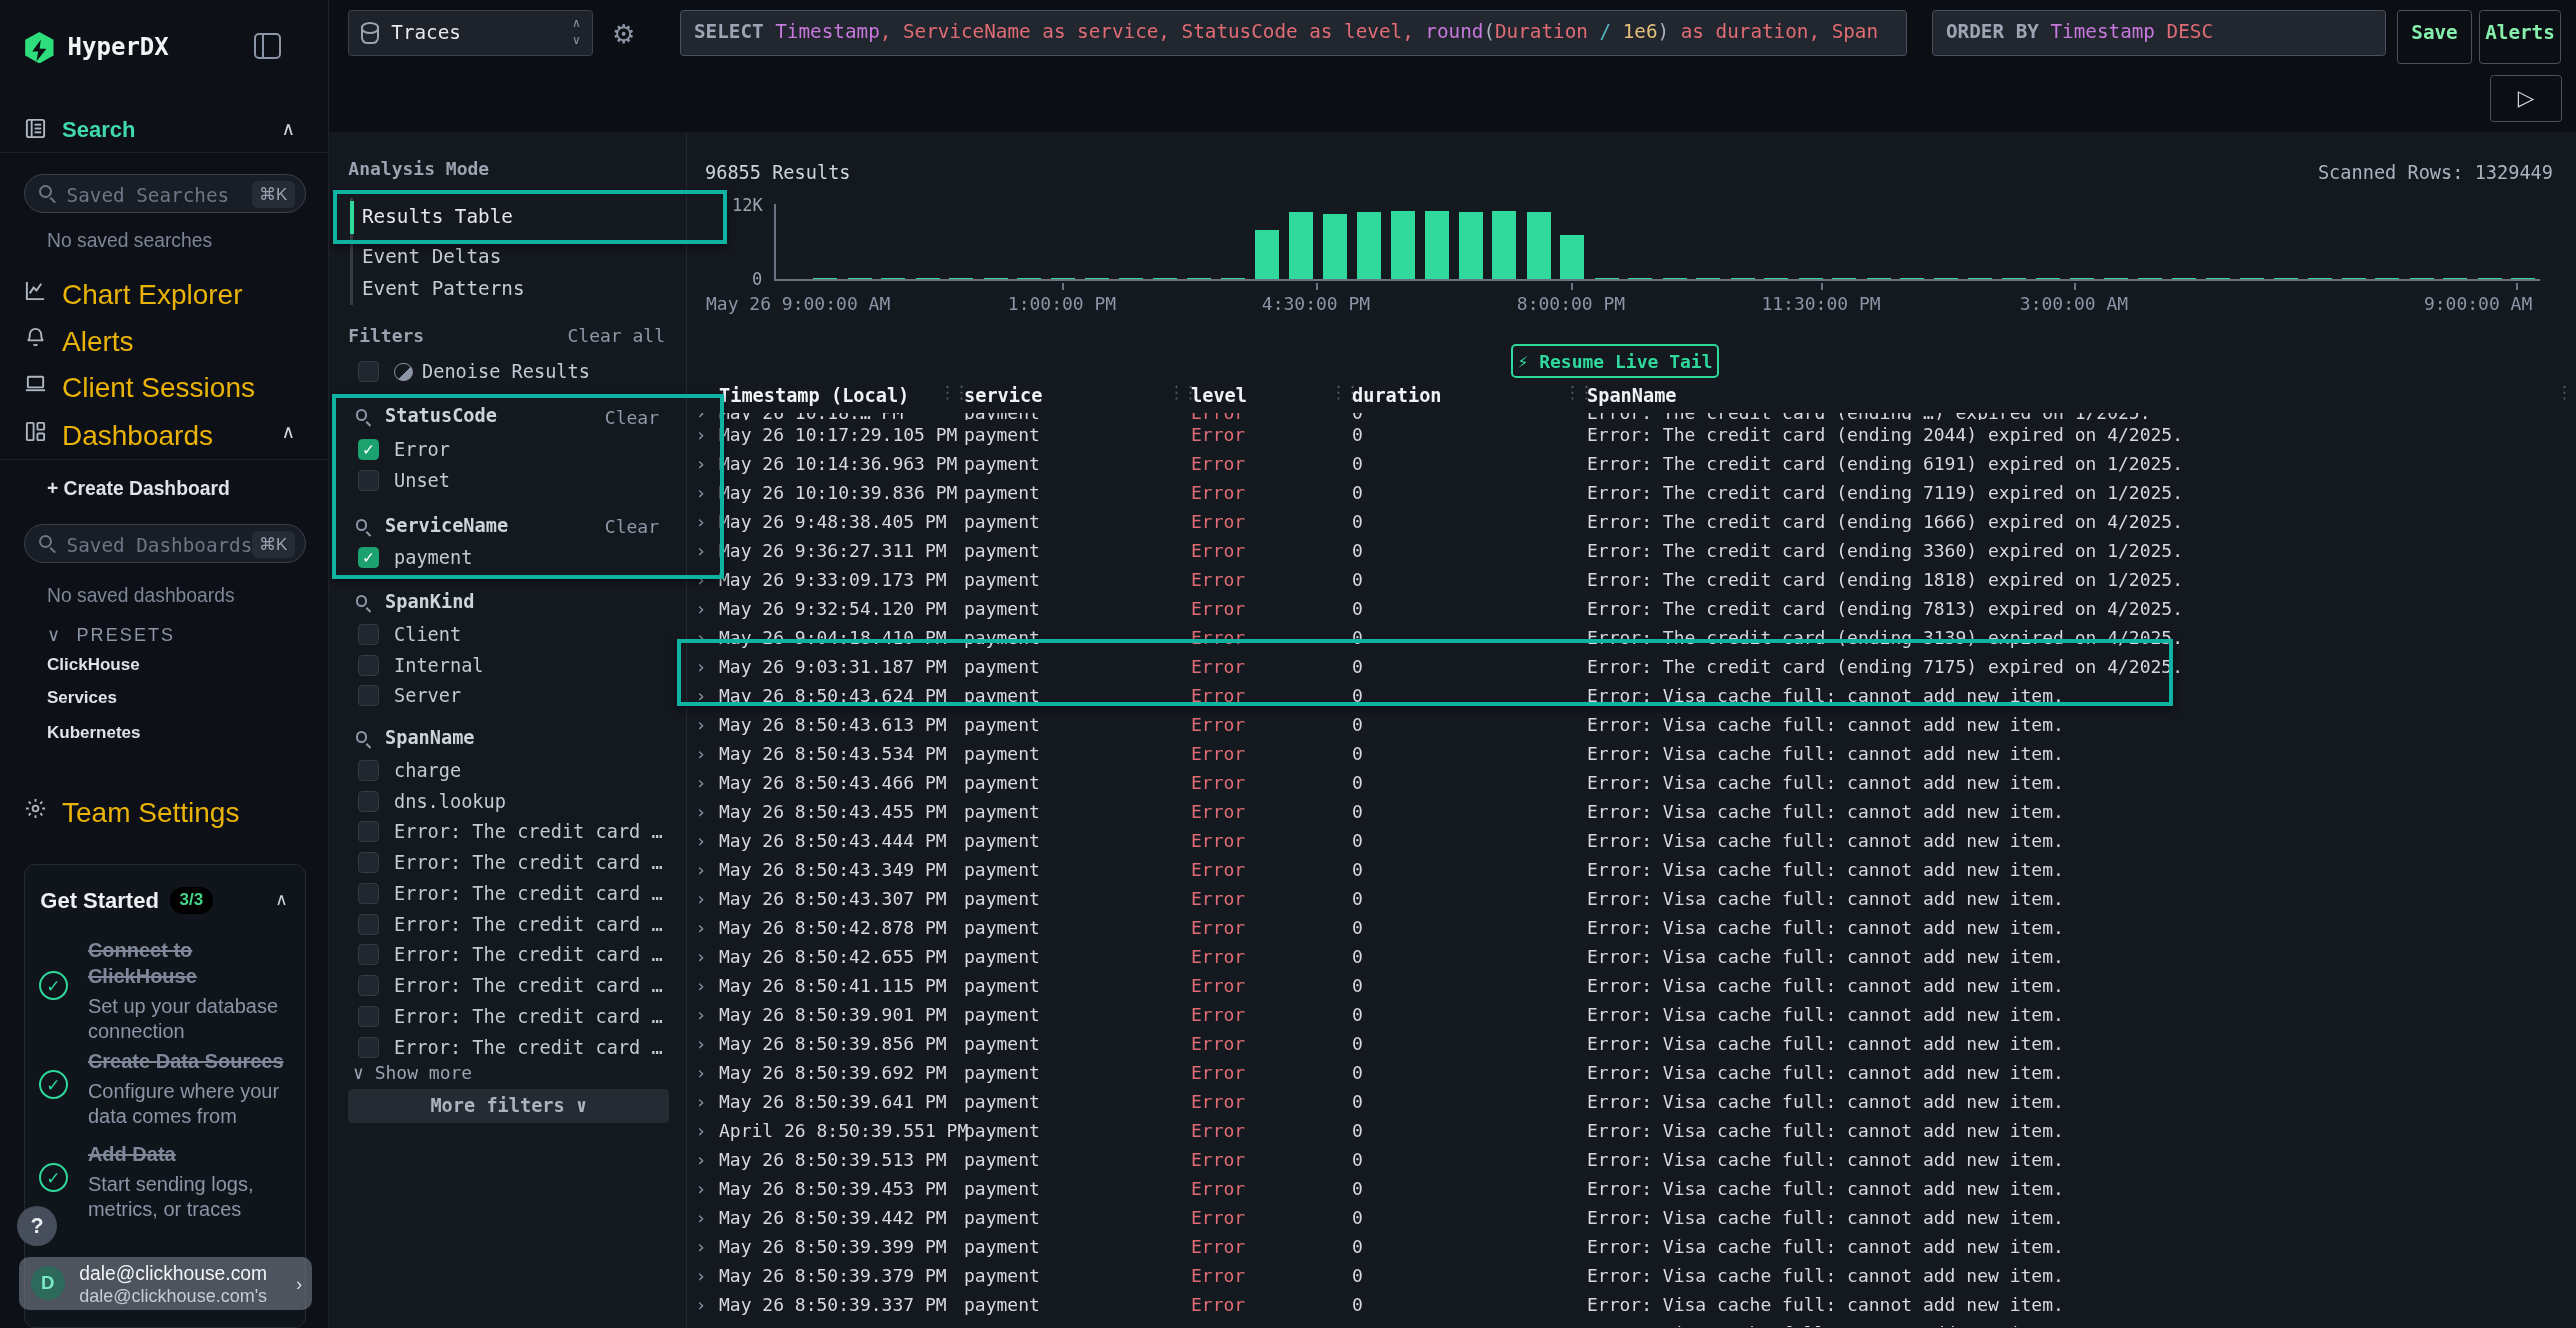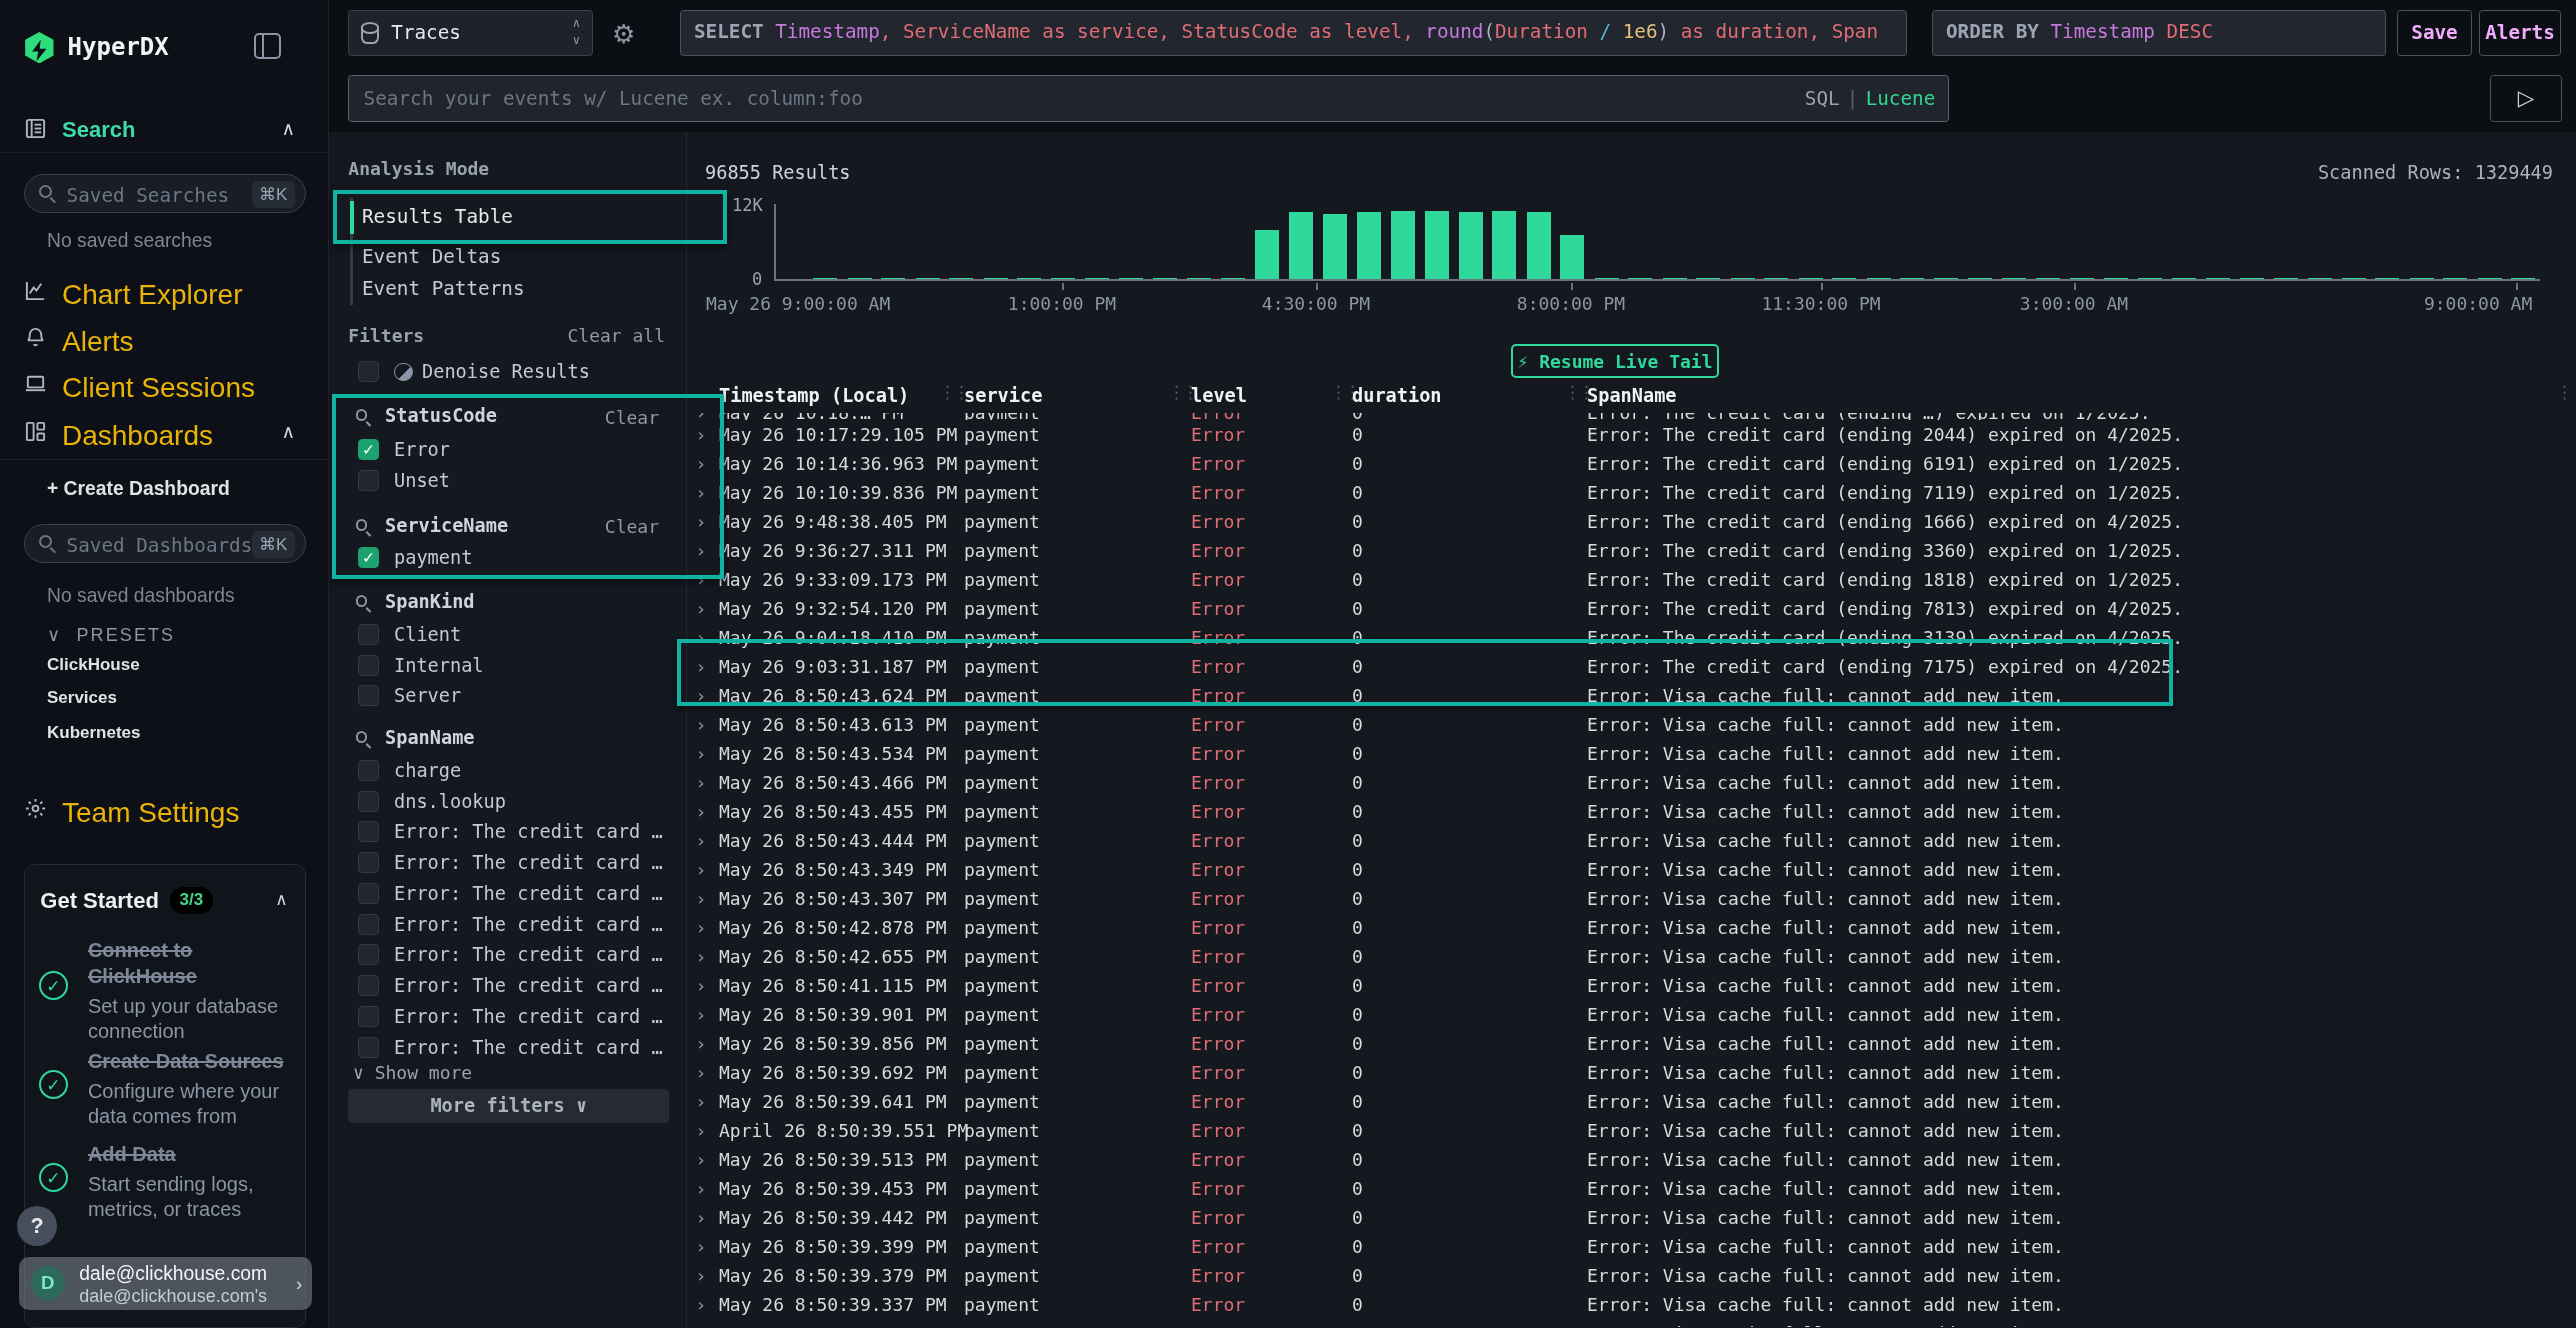--- a/index.html
+++ b/index.html
@@ -61,22 +61,22 @@
   .db-ic::before{content:"";position:absolute;left:0;right:0;top:0;height:7.2px;border:2.1px solid #9aa3ae;border-radius:50%}
   .db-ic::after{content:"";position:absolute;left:0;right:0;top:3.6px;bottom:0;border:2.1px solid #9aa3ae;border-top:none;border-radius:0 0 6.4px 6.4px}
   #src-label{position:absolute;left:42px;top:10px;font-size:19.3px;color:#e6e9ed}
   .updown{position:absolute;right:11.4px;top:4.3px;color:#8b95a6;font-size:12px;line-height:17px;text-align:center}
   #gear-btn{position:absolute;left:283px;top:18.6px;font-size:26px;color:#8b95a6}
   #sql-box{left:351px;width:1227px;overflow:hidden;white-space:nowrap}
   .code{position:absolute;left:13px;top:9.3px;font-size:19.3px;font-family:"DejaVu Sans Mono",monospace;white-space:pre}
   .tok-kw{color:#9da5b4;font-weight:bold}
   .tok-purple{color:#c678dd}.tok-red{color:#e06c75}.tok-cyan{color:#56b6c2}.tok-yellow{color:#e5c07b}.tok-white{color:#abb2bf}
   #orderby-box{left:1603px;width:454px}
-  .tb-btn{position:absolute;top:10px;height:46px;border:1.4px solid var(--border-lt);border-radius:3.6px;background:transparent;
-    color:#f0abfc;font-family:"DejaVu Sans Mono",monospace;font-size:19.3px;font-weight:bold;text-align:center}
+  .tb-btn{position:absolute;top:10px;height:54px;border:1.4px solid var(--border-lt);border-radius:3.6px;background:transparent;
+    color:#86efac;font-family:"DejaVu Sans Mono",monospace;font-size:19.3px;font-weight:bold;text-align:center}
   #save-btn{left:2068px;width:75px;line-height:43px}
   #alerts-btn{left:2150px;width:82px;line-height:43px}
   
   #search-input{position:absolute;left:19.3px;top:75px;width:1601px;height:47px;background:var(--bg-input);
     border:1.4px solid #5a6170;border-radius:3.6px}
   #search-ph{position:absolute;left:14.3px;top:10.7px;font-size:19.3px;color:#6d7685;font-family:"DejaVu Sans Mono",monospace}
   #lang-toggle{position:absolute;right:13px;top:10.7px;font-size:19.3px;font-family:"DejaVu Sans Mono",monospace;color:#9aa3b0}
   #lang-toggle .luc{color:#34d68f}
   #lang-toggle .sep{color:#5a6170;padding:0 7.2px}
   #date-box{position:absolute;left:1642px;top:75px;width:501px;height:47px;background:var(--bg-input);border:1.4px solid var(--border-lt);border-radius:3.6px}
@@ -262,26 +262,20 @@
 
   <div class="tb-box" id="sql-box">
     <div class="code" id="sql-code"><span class="tok-kw">SELECT </span><span class="tok-purple">Timestamp</span><span class="tok-red">, </span><span class="tok-red">ServiceName as service, StatusCode as level, </span><span class="tok-purple">round</span><span class="tok-white">(</span><span class="tok-red">Duration </span><span class="tok-cyan">/ </span><span class="tok-yellow">1e6</span><span class="tok-white">)</span><span class="tok-red"> as duration, Span</span></div>
   </div>
   <div class="tb-box" id="orderby-box">
     <div class="code" id="orderby-code"><span class="tok-kw">ORDER BY </span><span class="tok-purple">Timestamp </span><span class="tok-red">DESC</span></div>
   </div>
   <div class="tb-btn" id="save-btn">Save</div>
   <div class="tb-btn" id="alerts-btn">Alerts</div>
 
-  <div id="search-input">
-    <span id="search-ph">Search your events w/ Lucene ex. column:foo</span>
-    <span id="lang-toggle">
-      <span>SQL</span><span class="sep">|</span><span class="luc">Lucene</span>
-    </span>
-  </div>
   <div id="run-btn">▷</div>
 </div>
 
 <div id="fpanel">
   <div class="sec-hdr" style="top:26px">Analysis Mode</div>
   <div id="mode-rail"></div>
   <div id="mode-rail-active"></div>
   <div class="mode-item" style="top:73px;color:#e4e8ec">Results Table</div>
   <div class="mode-item" style="top:113px">Event Deltas</div>
   <div class="mode-item" style="top:145px">Event Patterns</div>

